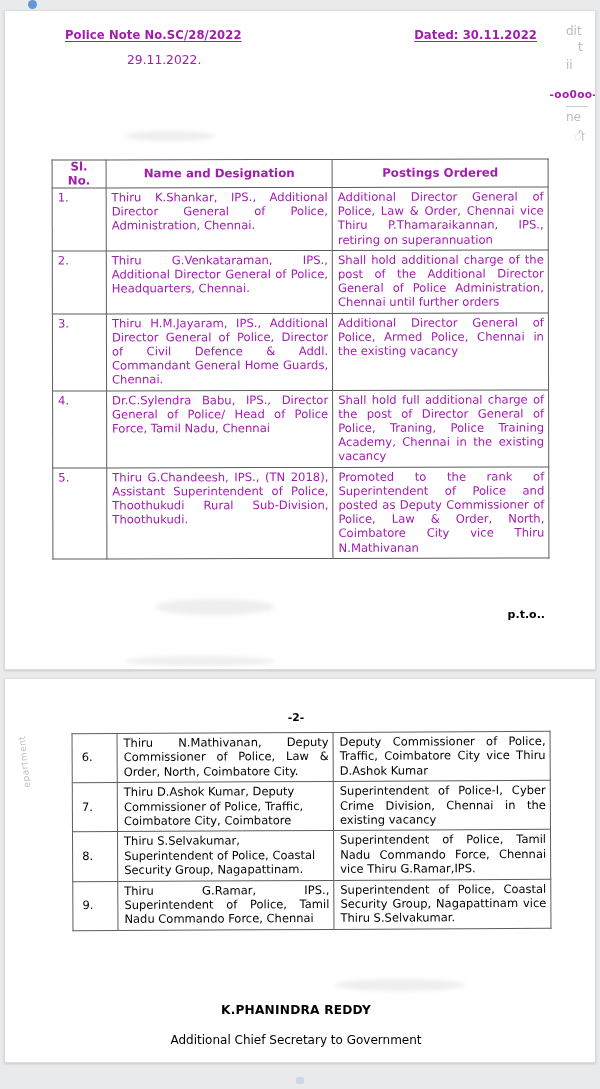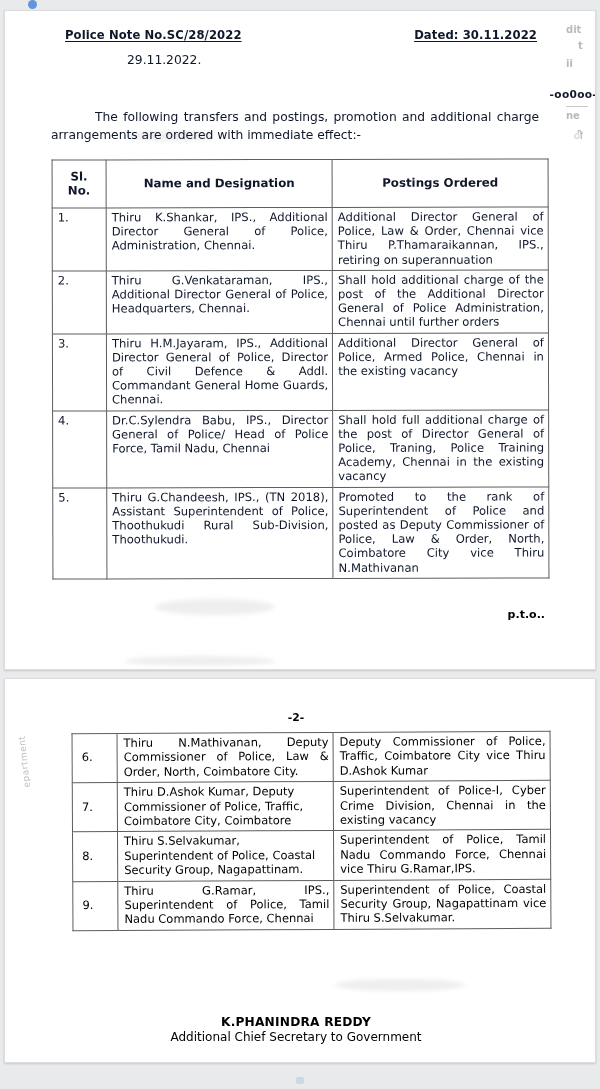--- a/index.html
+++ b/index.html
@@ -18,21 +18,21 @@
     background: #ffffff;
     border: 1px solid #dcdcde;
     box-shadow: 0 1px 2px rgba(0,0,0,0.14);
     overflow: hidden;
   }
   #page1 { left: 4px; top: 10px; width: 592px; height: 660px; }
   #page2 { left: 4px; top: 678px; width: 592px; height: 385px; }
 
   .paper {
     position: absolute; inset: 0;
-    color: #0f172a;
+    color: #a21caf;
   }
 
   
   .cursor-blob {
     position: absolute; left: 28px; top: 0px;
     width: 9px; height: 9px; border-radius: 50%;
     background: #4a86d8; opacity: .85;
   }
   .bottom-blob {
     position: absolute; left: 296px; top: 1077px;
@@ -77,21 +77,21 @@
   }
   table.doc td, table.doc th {
     border: 1px solid #5d5d60;
     vertical-align: top;
     padding: 2px 4px 3px 5px;
   }
   table.doc th {
     text-align: center;
     font-weight: bold;
     vertical-align: middle;
-    padding: 10px 2px;
+    padding: 0 2px;
     font-size: 11.8px;
     line-height: 13.5px;
   }
   .c-sl  { width: 47px; text-align: left; padding-left: 6px; }
   .just  { text-align: justify; text-align-last: left; hyphens: none; }
   .bold  { font-weight: normal; }
 
   
   #tbl1 { left: 47px; top: 148px; width: 497px; transform: rotate(-0.12deg); }
   #tbl1 .c-name { width: 197px; }
@@ -114,32 +114,31 @@
 
   
   .pg2-num {
     position: absolute; left: 0; top: 711px; width: 592px;
     text-align: center; font-size: 10.8px; font-weight: bold;
   }
   .sign {
     position: absolute; left: 0; top: 1003px; width: 592px;
     text-align: center;
   }
-  .sign .name { font-size: 12.2px; font-weight: bold; letter-spacing: .2px; margin-top: 12px; }
-  .sign .desig { font-size: 12px; margin-top: 1px; }
+  .sign .name { font-size: 12.2px; font-weight: bold; letter-spacing: .2px; }
+  .sign .desig { font-size: 12px; margin-top: 16px; }
 
   
   .ghost {
     position: absolute;
     color: #5a5a5e;
     opacity: .42;
-    font-size: 10px;
+    font-size: 12px;
     white-space: nowrap;
     pointer-events: none;
-    font-weight: bold;
   }
   .ghost-rot {
     position: absolute;
     color: #7d7d80;
     opacity: .5;
     font-size: 9px;
     white-space: nowrap;
     transform: rotate(-96deg);
     transform-origin: left top;
     letter-spacing: .5px;
@@ -175,21 +174,20 @@
         <span>Police Note No.SC/28/2022</span>
         <span>Dated: 30.11.2022</span>
       </div>
 
       <div class="ref-block">
         <div class="l2">29.11.2022.</div>
       </div>
 
       <div class="oo">-oo0oo-</div>
 
-      <div class="intro"><span class="ind"></span><span>The following transfers and postings, promotion and additional charge arrangements are ordered with immediate effect:-</span></div>
 
       <table class="doc" id="tbl1">
         <thead>
           <tr>
             <th class="c-sl">
               <div>Sl.</div>
               <div>No.</div>
             </th>
             <th class="c-name">Name and Designation</th>
             <th class="c-post">Postings Ordered</th>

